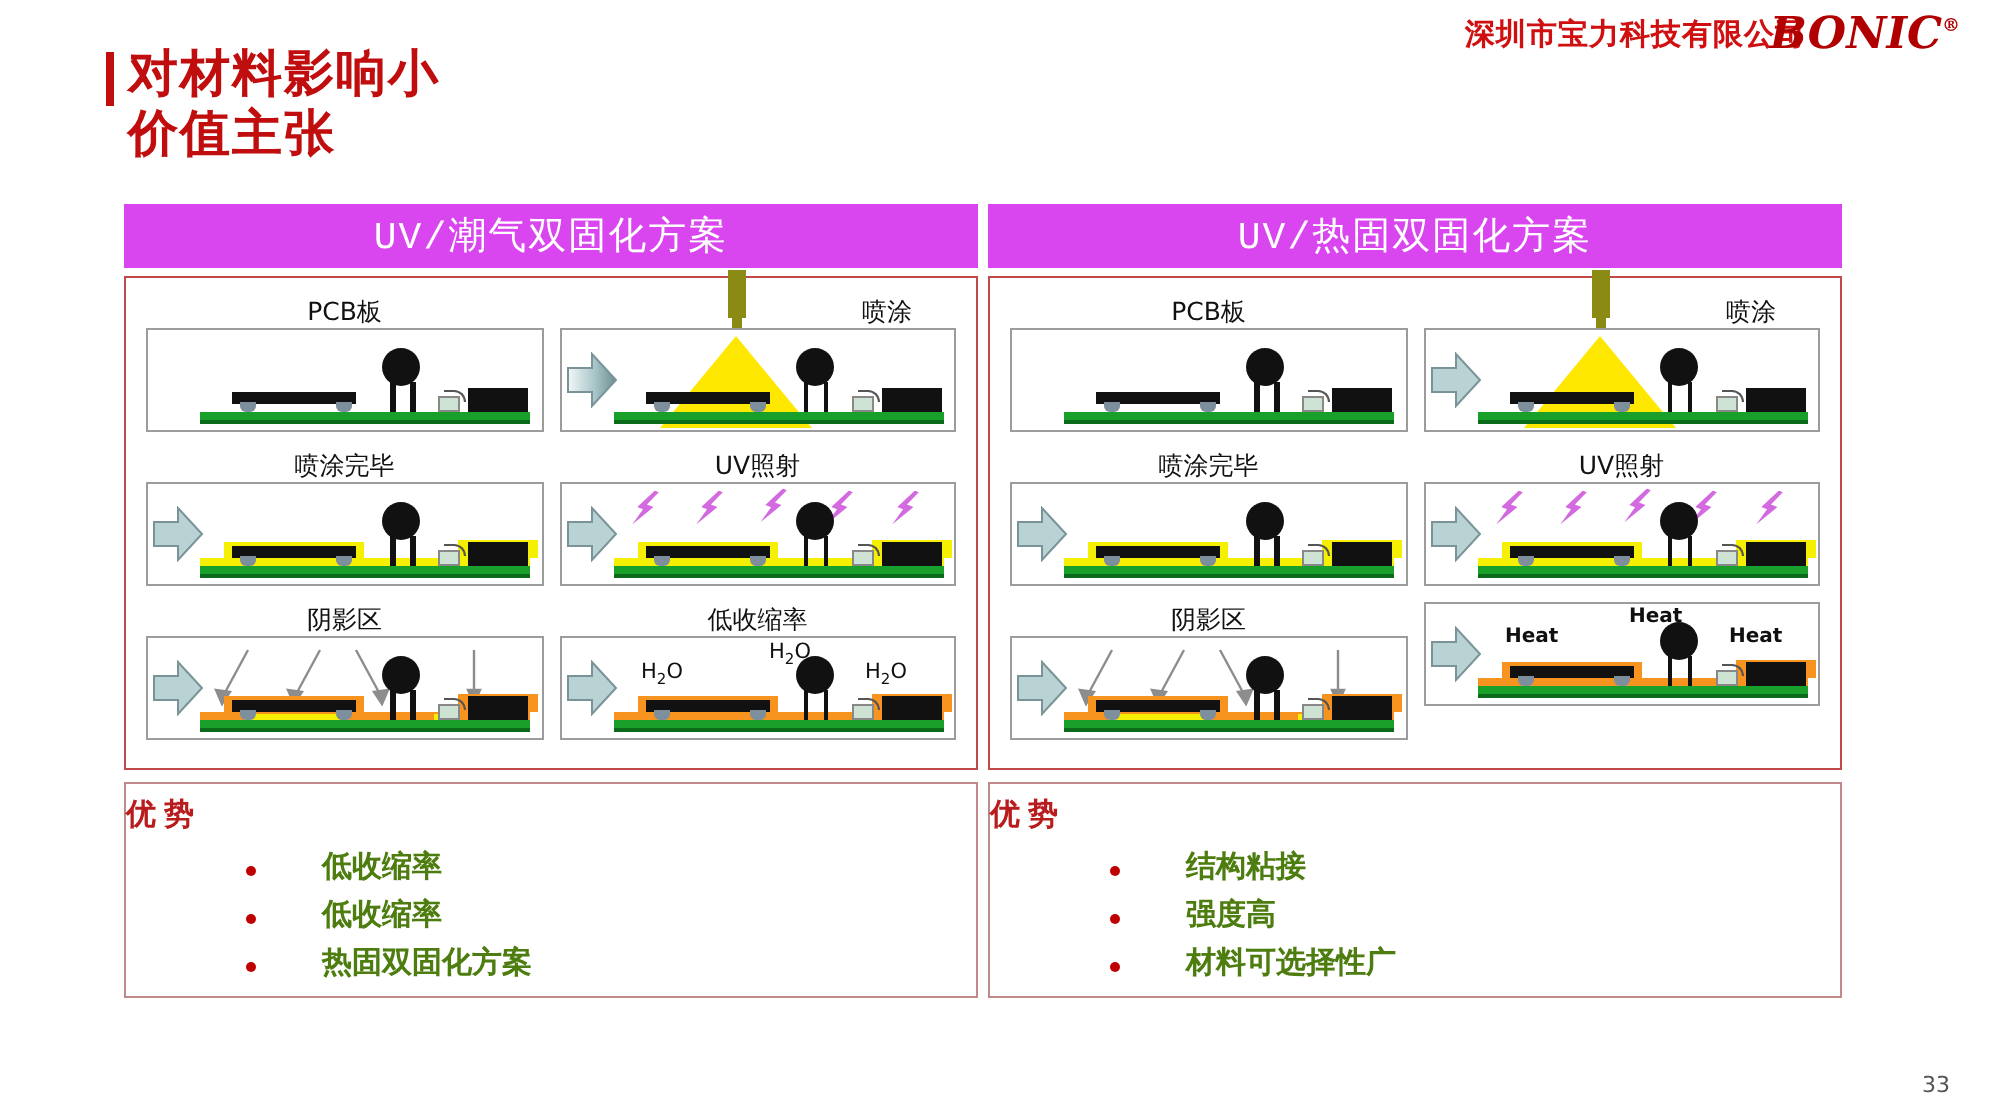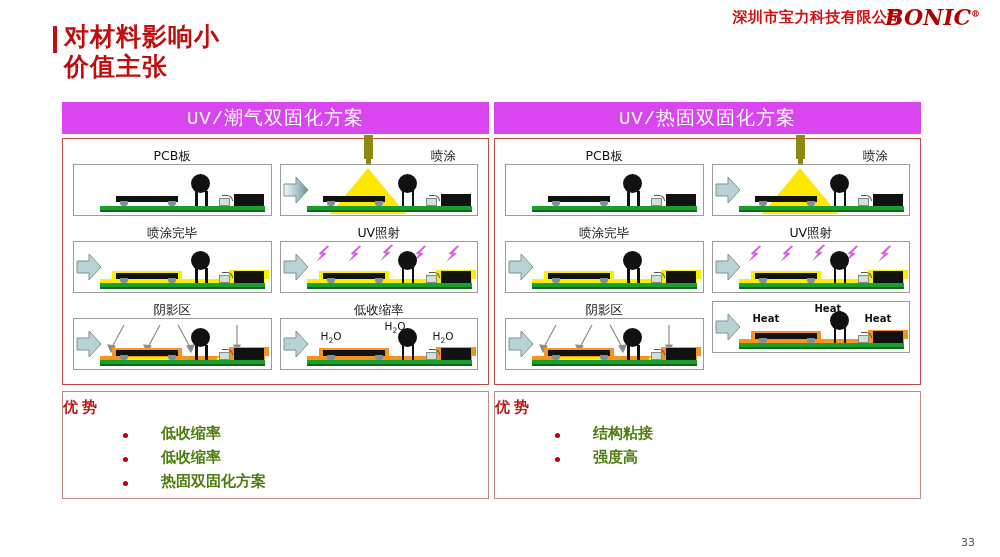--- a/index.html
+++ b/index.html
@@ -463,17 +463,18 @@
       </div>
 
     </div>
   </div>
 
   <div class="adv">
     <div class="adv-title">优势</div>
     <ul class="adv-list">
       <li>结构粘接</li>
       <li>强度高</li>
+      <li>材料可选择性广</li>
     </ul>
   </div>
 </div>
 
 <div class="page-num">33</div>
 
 </body></html>

